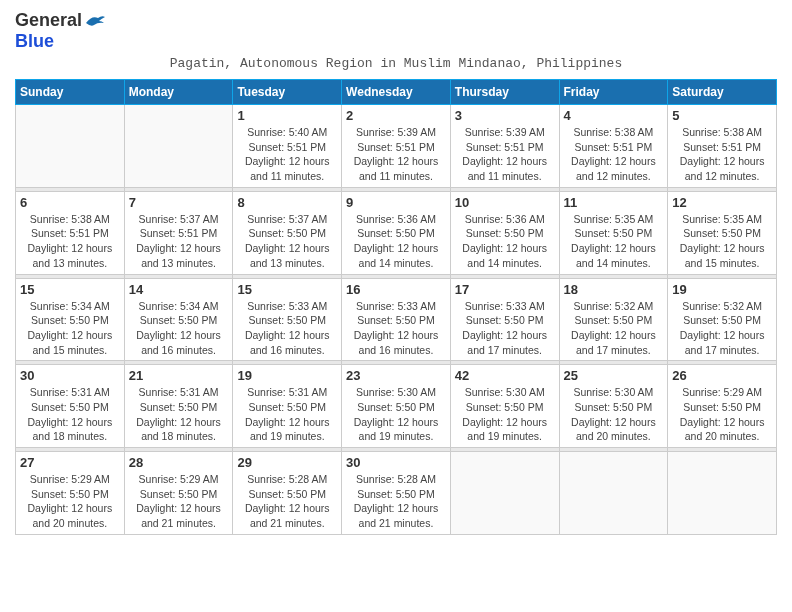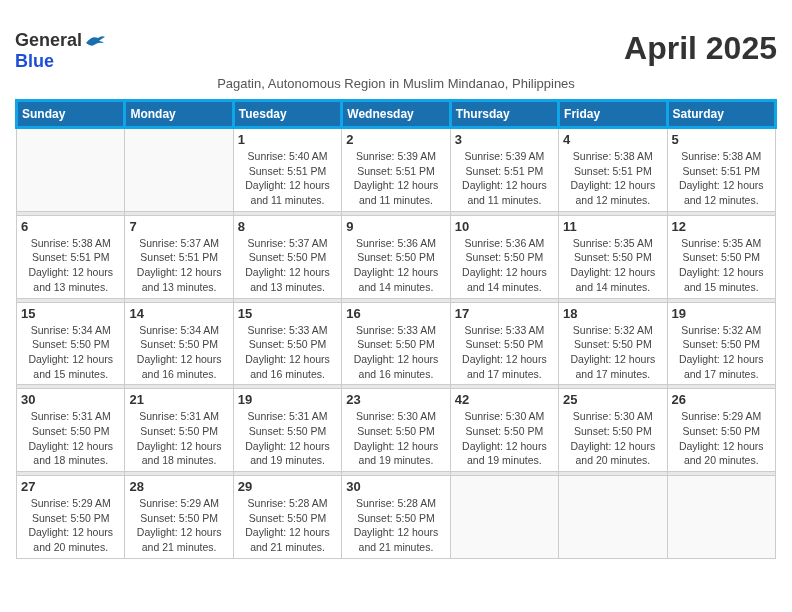--- a/index.html
+++ b/index.html
@@ -8,21 +8,20 @@
       background: #fff;
       width: 792px;
       min-height: 612px;
       padding: 10px 15px;
     }
     .header {
       display: flex;
       align-items: flex-start;
       justify-content: space-between;
       margin-bottom: 4px;
-      margin-top: 20px;
     }
     .logo {
       display: flex;
       flex-direction: column;
       align-items: flex-start;
     }
     .logo-row {
       display: flex;
       align-items: center;
       gap: 2px;
@@ -33,34 +32,35 @@
     .month-title {
       font-size: 32px;
       font-weight: bold;
       color: #333;
     }
     .subtitle {
       font-size: 13px;
       color: #555;
       text-align: center;
       margin-bottom: 8px;
+      font-family: Liberation Mono, monospace;
     }
     .calendar {
       width: 100%;
       border-collapse: collapse;
       font-size: 11px;
     }
     .calendar th {
       background: #1a6faf;
       color: #fff;
       padding: 5px 4px;
       text-align: left;
       font-size: 12px;
       font-weight: bold;
-      border: 3px solid #0ea5e9;
+      border: 1px solid #0ea5e9;
     }
     .calendar td {
       border: 1px solid #ccc;
       vertical-align: top;
       padding: 3px 4px;
       width: 108px;
       min-height: 70px;
       background: #fff;
     }
     .calendar td.empty {
@@ -94,23 +94,20 @@
     <div class="logo-row">
       <div>
         <span style="font-size:18px;font-weight:bold;color:#333;">General</span><svg width="22" height="18" viewBox="0 0 22 18" style="vertical-align:middle;margin-left:2px;">
             <path d="M2 10 Q8 2 14 5 Q18 2 21 4 Q17 6 15 8 Q18 8 20 10 Q14 9 10 12 Q7 14 2 10Z" fill="#1a6faf"></path>
           </svg>
       </div>
     </div>
     <div>
       <span style="font-size:18px;font-weight:bold;color:#1d4ed8;">Blue</span>
     </div>
-  </div>
-  <div class="title-section">
-    <div class="month-title">April 2025</div>
   </div>
 </div>
 
 <div class="subtitle">Pagatin, Autonomous Region in Muslim Mindanao, Philippines</div>
 
 <table class="calendar">
   <thead>
     <tr>
       <th>Sunday</th>
       <th>Monday</th>

